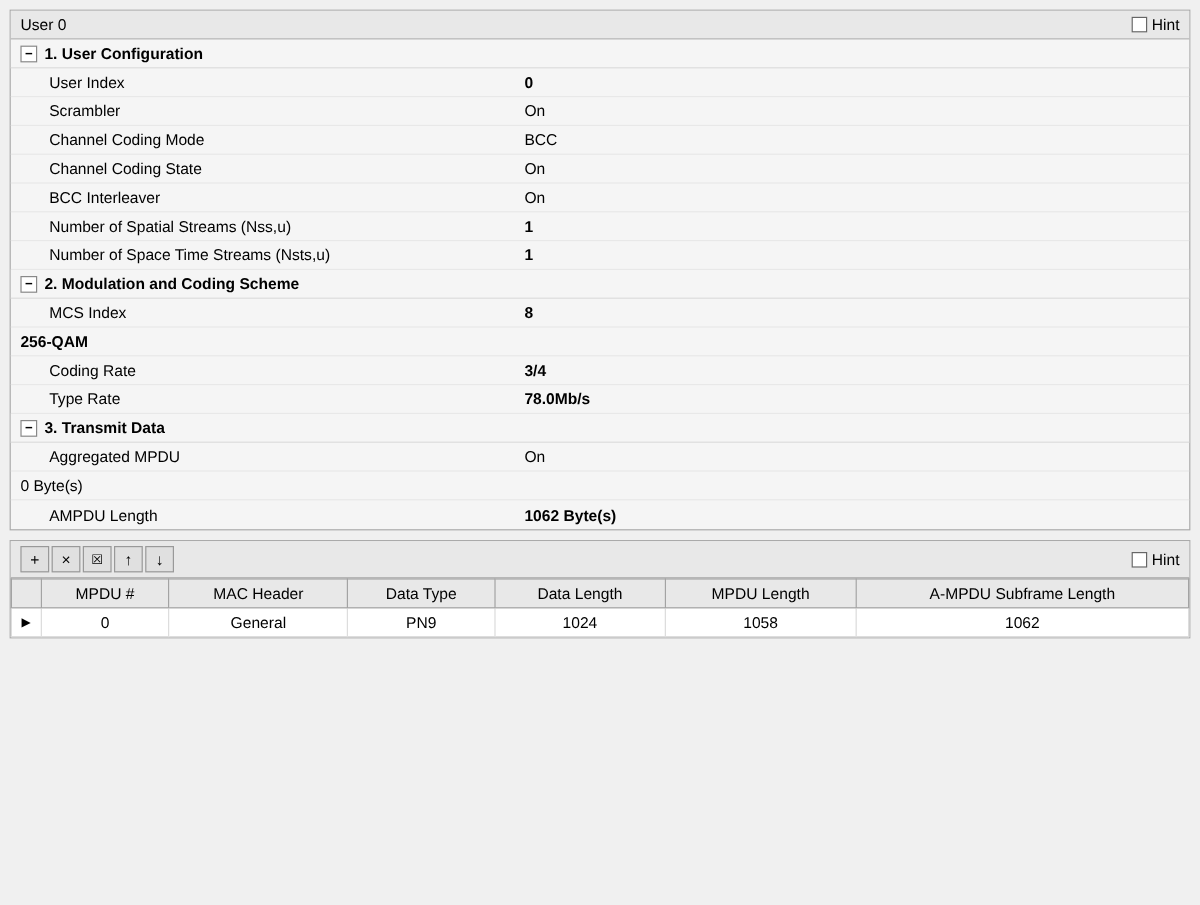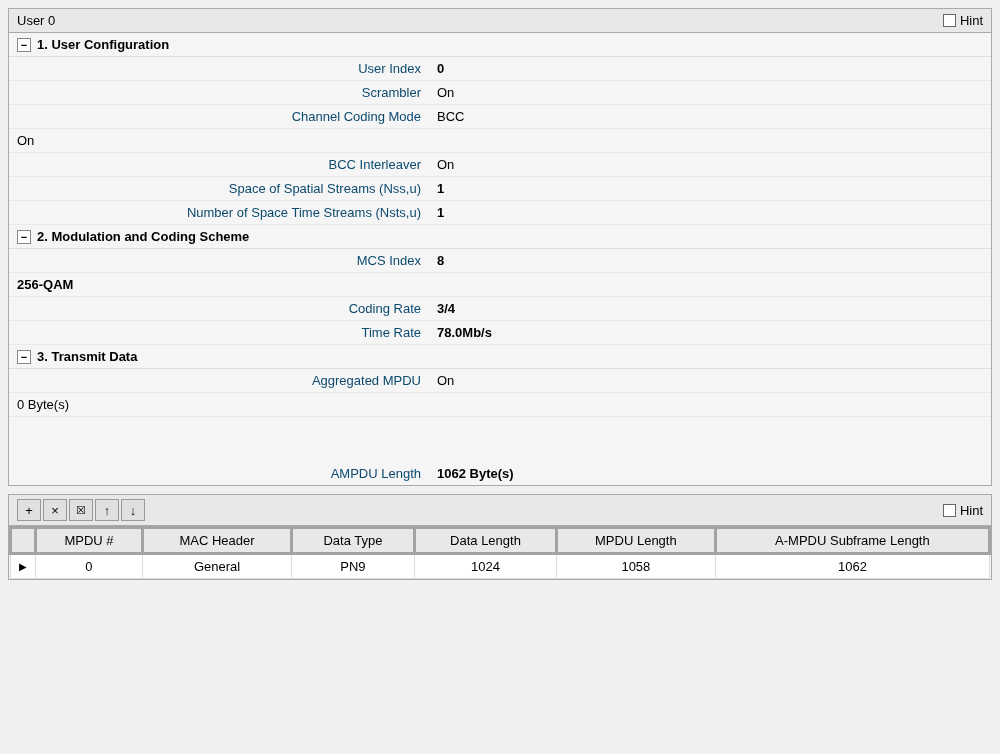--- a/index.html
+++ b/index.html
@@ -74,28 +74,26 @@
       flex-shrink: 0;
     }
     .prop-row {
       display: flex;
       align-items: center;
       border-bottom: 1px solid #e8e8e8;
       min-height: 24px;
     }
     .prop-row:last-child {
       border-bottom: none;
-      margin-top: 44px;
     }
     .prop-name {
       flex: 0 0 420px;
       padding: 3px 8px 3px 32px;
-      color: #0c4a6e;
-      font-size: 13px;
-      text-align: right;
+      color: #000000;
+      font-size: 13px;
     }
     .prop-value {
       flex: 1;
       padding: 3px 8px;
       font-size: 13px;
       color: #000;
     }
     .prop-value.bold {
       font-weight: bold;
     }
@@ -132,21 +130,21 @@
     }
 
     
     .data-table {
       width: 100%;
       border-collapse: collapse;
       font-size: 13px;
     }
     .data-table th {
       background: #e8e8e8;
-      border: 3px solid #a3a3a3;
+      border: 1px solid #a3a3a3;
       padding: 4px 8px;
       font-weight: normal;
       text-align: center;
     }
     .data-table td {
       border: 1px solid #ddd;
       padding: 4px 8px;
       text-align: center;
       background: white;
     }
@@ -180,28 +178,29 @@
     </div>
     <div class="prop-row">
       <div class="prop-name">Scrambler</div>
       <div class="prop-value">On</div>
     </div>
     <div class="prop-row">
       <div class="prop-name">Channel Coding Mode</div>
       <div class="prop-value">BCC</div>
     </div>
     <div class="prop-row">
+      <div class="prop-name">Channel Coding State</div>
       <div class="prop-value">On</div>
     </div>
     <div class="prop-row">
       <div class="prop-name">BCC Interleaver</div>
       <div class="prop-value">On</div>
     </div>
     <div class="prop-row">
-      <div class="prop-name">Space of Spatial Streams (Nss,u)</div>
+      <div class="prop-name">Number of Spatial Streams (Nss,u)</div>
       <div class="prop-value bold">1</div>
     </div>
     <div class="prop-row">
       <div class="prop-name">Number of Space Time Streams (Nsts,u)</div>
       <div class="prop-value bold">1</div>
     </div>
 
     <div class="section-header">
       <div class="section-toggle">−</div>
       <span>2. Modulation and Coding Scheme</span>
@@ -212,21 +211,21 @@
       <div class="prop-value bold">8</div>
     </div>
     <div class="prop-row">
       <div class="prop-value bold">256-QAM</div>
     </div>
     <div class="prop-row">
       <div class="prop-name">Coding Rate</div>
       <div class="prop-value bold">3/4</div>
     </div>
     <div class="prop-row">
-      <div class="prop-name">Time Rate</div>
+      <div class="prop-name">Type Rate</div>
       <div class="prop-value bold">78.0Mb/s</div>
     </div>
 
     <div class="section-header">
       <div class="section-toggle">−</div>
       <span>3. Transmit Data</span>
     </div>
 
     <div class="prop-row">
       <div class="prop-name">Aggregated MPDU</div>

